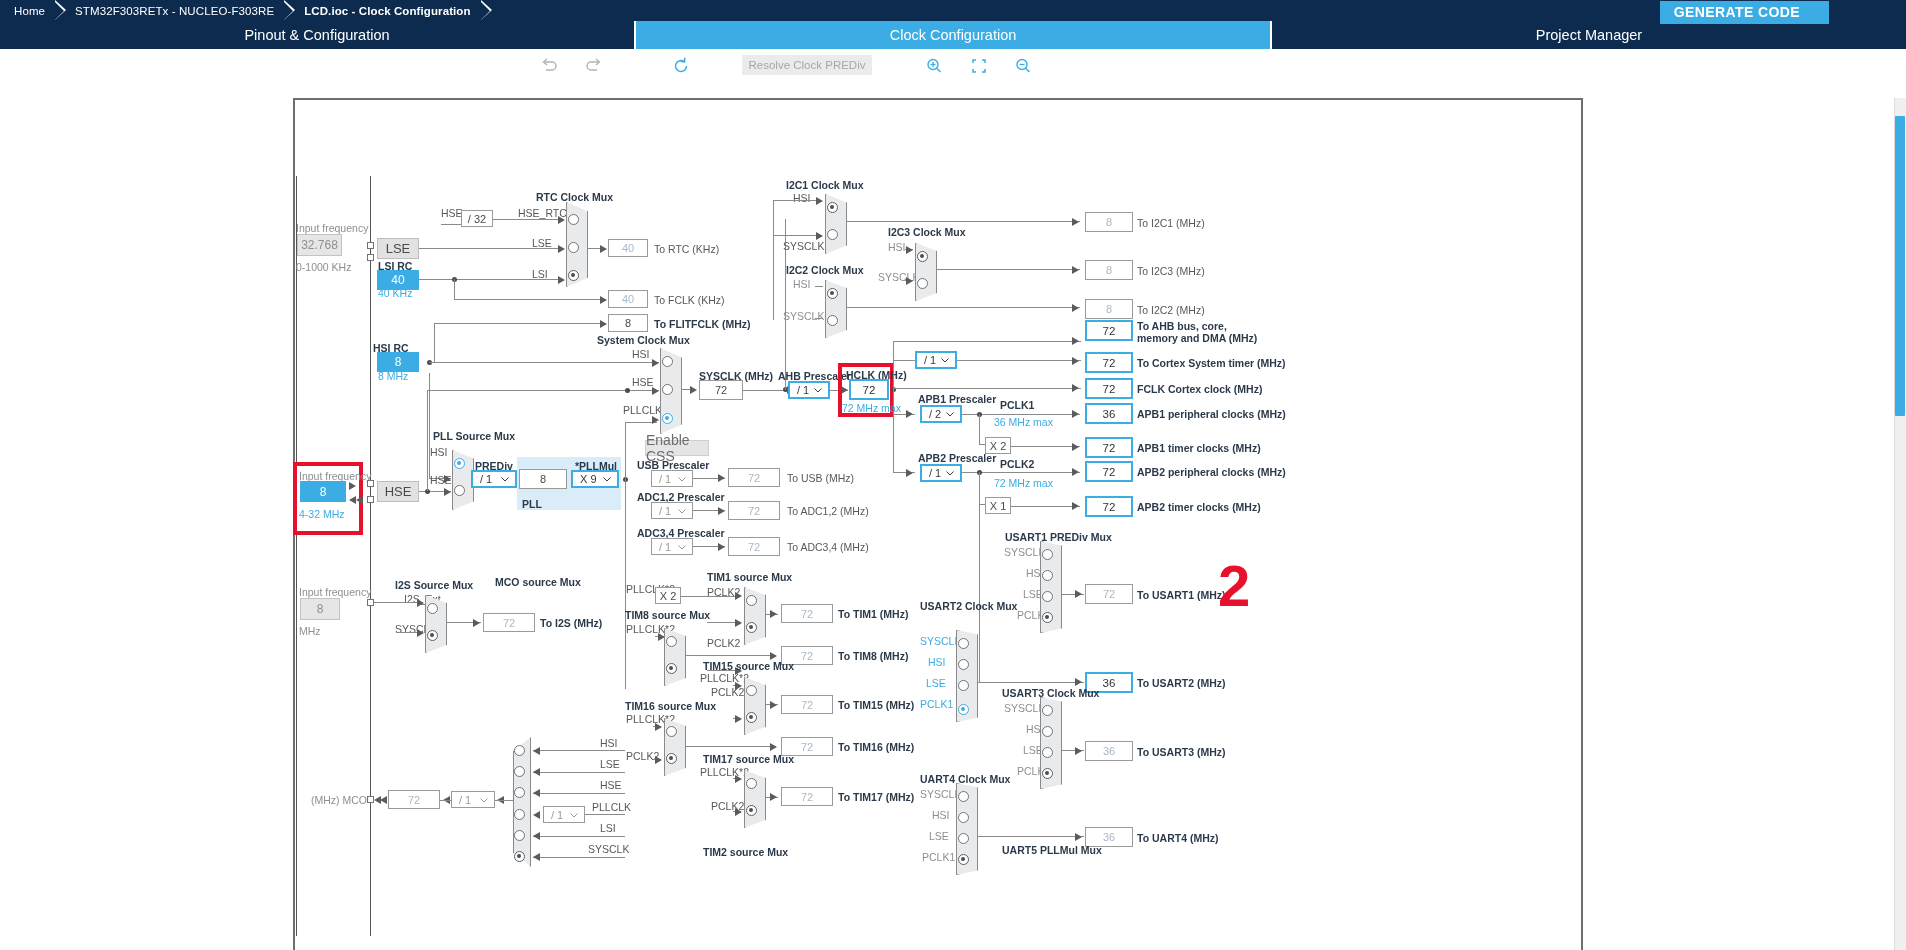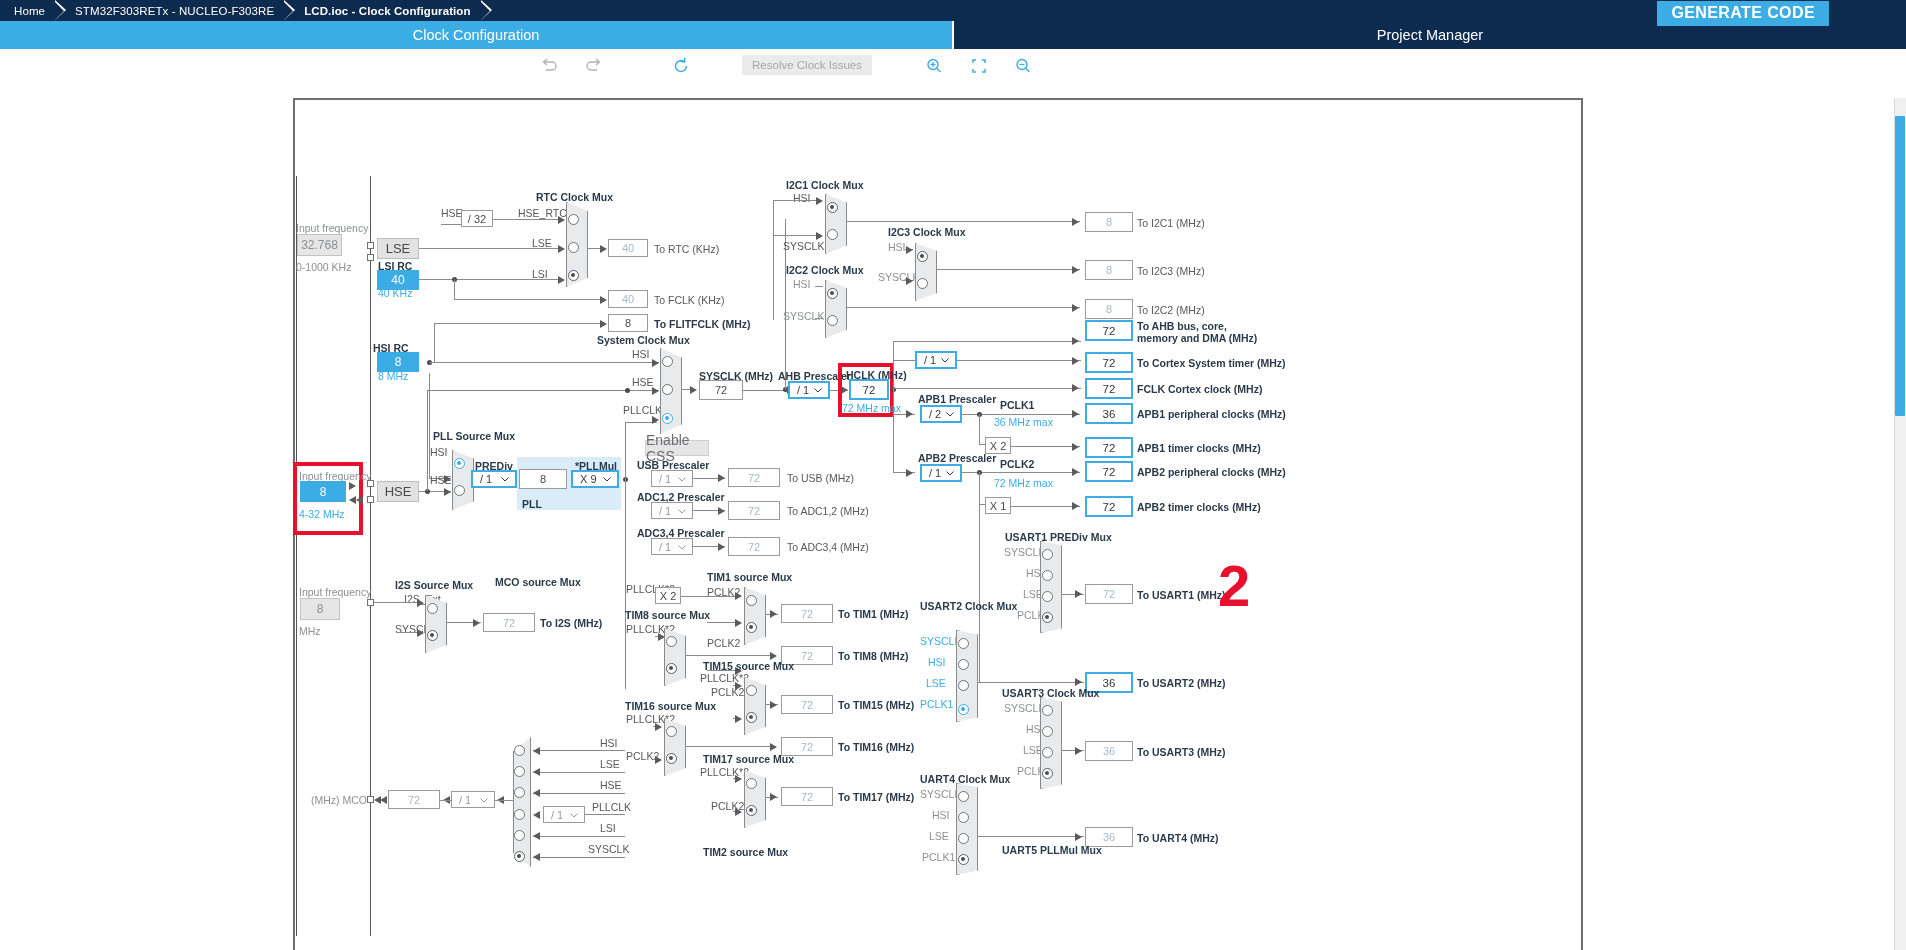--- a/index.html
+++ b/index.html
@@ -49,24 +49,24 @@
     width: 0; height: 0;
     border-top: 9px solid transparent;
     border-bottom: 9px solid transparent;
     border-left: 9.5px solid #0d2b4e;
   }
   #generate-code-button {
     position: absolute;
     right: 77px; top: 1px;
     background: #3cace4;
     color: #ffffff;
-    font-size: 16px;
+    font-size: 14px;
     font-weight: bold;
     letter-spacing: .4px;
-    padding: 3px 14px 4px 14px;
+    padding: 3px 29px 4px 14px;
     cursor: pointer;
     border: none;
     font-family: "Liberation Sans", sans-serif;
   }
 
   
   #main-tabs {
     display: flex;
     height: 28px;
     background: #ffffff;
@@ -324,20 +324,21 @@
   <span class="crumb">Home</span>
   <span class="crumb-sep"></span>
   <span class="crumb">STM32F303RETx  -  NUCLEO-F303RE</span>
   <span class="crumb-sep"></span>
   <span class="crumb bold">LCD.ioc - Clock Configuration</span>
   <span class="crumb-sep"></span>
   <button id="generate-code-button">GENERATE CODE</button>
 </div>
 
 <div id="main-tabs">
+  <div class="main-tab">Pinout &amp; Configuration</div>
   <div class="main-tab active">Clock Configuration</div>
   <div class="main-tab">Project Manager</div>
 </div>
 
 <div id="clock-toolbar">
   <span class="tb-icon" style="left:538px">
     <svg viewBox="0 0 22 22" width="22" height="22">
         <path d="M6 7 H14 a4 4 0 0 1 0 8 H8" fill="none" stroke="#b0b3b6" stroke-width="1.4"></path>
         <path d="M9 4 L5.5 7 L9 10" fill="none" stroke="#b0b3b6" stroke-width="1.4"></path>
       </svg>
@@ -347,21 +348,21 @@
         <path d="M16 7 H8 a4 4 0 0 0 0 8 H14" fill="none" stroke="#b0b3b6" stroke-width="1.4"></path>
         <path d="M13 4 L16.5 7 L13 10" fill="none" stroke="#b0b3b6" stroke-width="1.4"></path>
       </svg>
   </span>
   <span class="tb-icon" style="left:670px">
     <svg viewBox="0 0 22 22" width="22" height="22">
         <path d="M16.5 11 a5.5 5.5 0 1 1 -2.2 -4.4" fill="none" stroke="#3cace4" stroke-width="1.5"></path>
         <path d="M14.8 2.6 L14.5 7 L10.4 6" fill="none" stroke="#3cace4" stroke-width="1.5"></path>
       </svg>
   </span>
-  <div id="resolve-clock-issues-button">Resolve Clock Issues</div>
+  <div id="resolve-clock-issues-button">Resolve Clock PREDiv</div>
   <span class="tb-icon" style="left:923px">
     <svg viewBox="0 0 22 22" width="22" height="22">
         <circle cx="10" cy="9.5" r="5" fill="none" stroke="#3cace4" stroke-width="1.4"></circle>
         <line x1="13.6" y1="13.2" x2="17.5" y2="17" stroke="#3cace4" stroke-width="1.4"></line>
         <line x1="7.5" y1="9.5" x2="12.5" y2="9.5" stroke="#3cace4" stroke-width="1.3"></line>
         <line x1="10" y1="7" x2="10" y2="12" stroke="#3cace4" stroke-width="1.3"></line>
       </svg>
   </span>
   <span class="tb-icon" style="left:968px">
     <svg viewBox="0 0 22 22" width="22" height="22">

